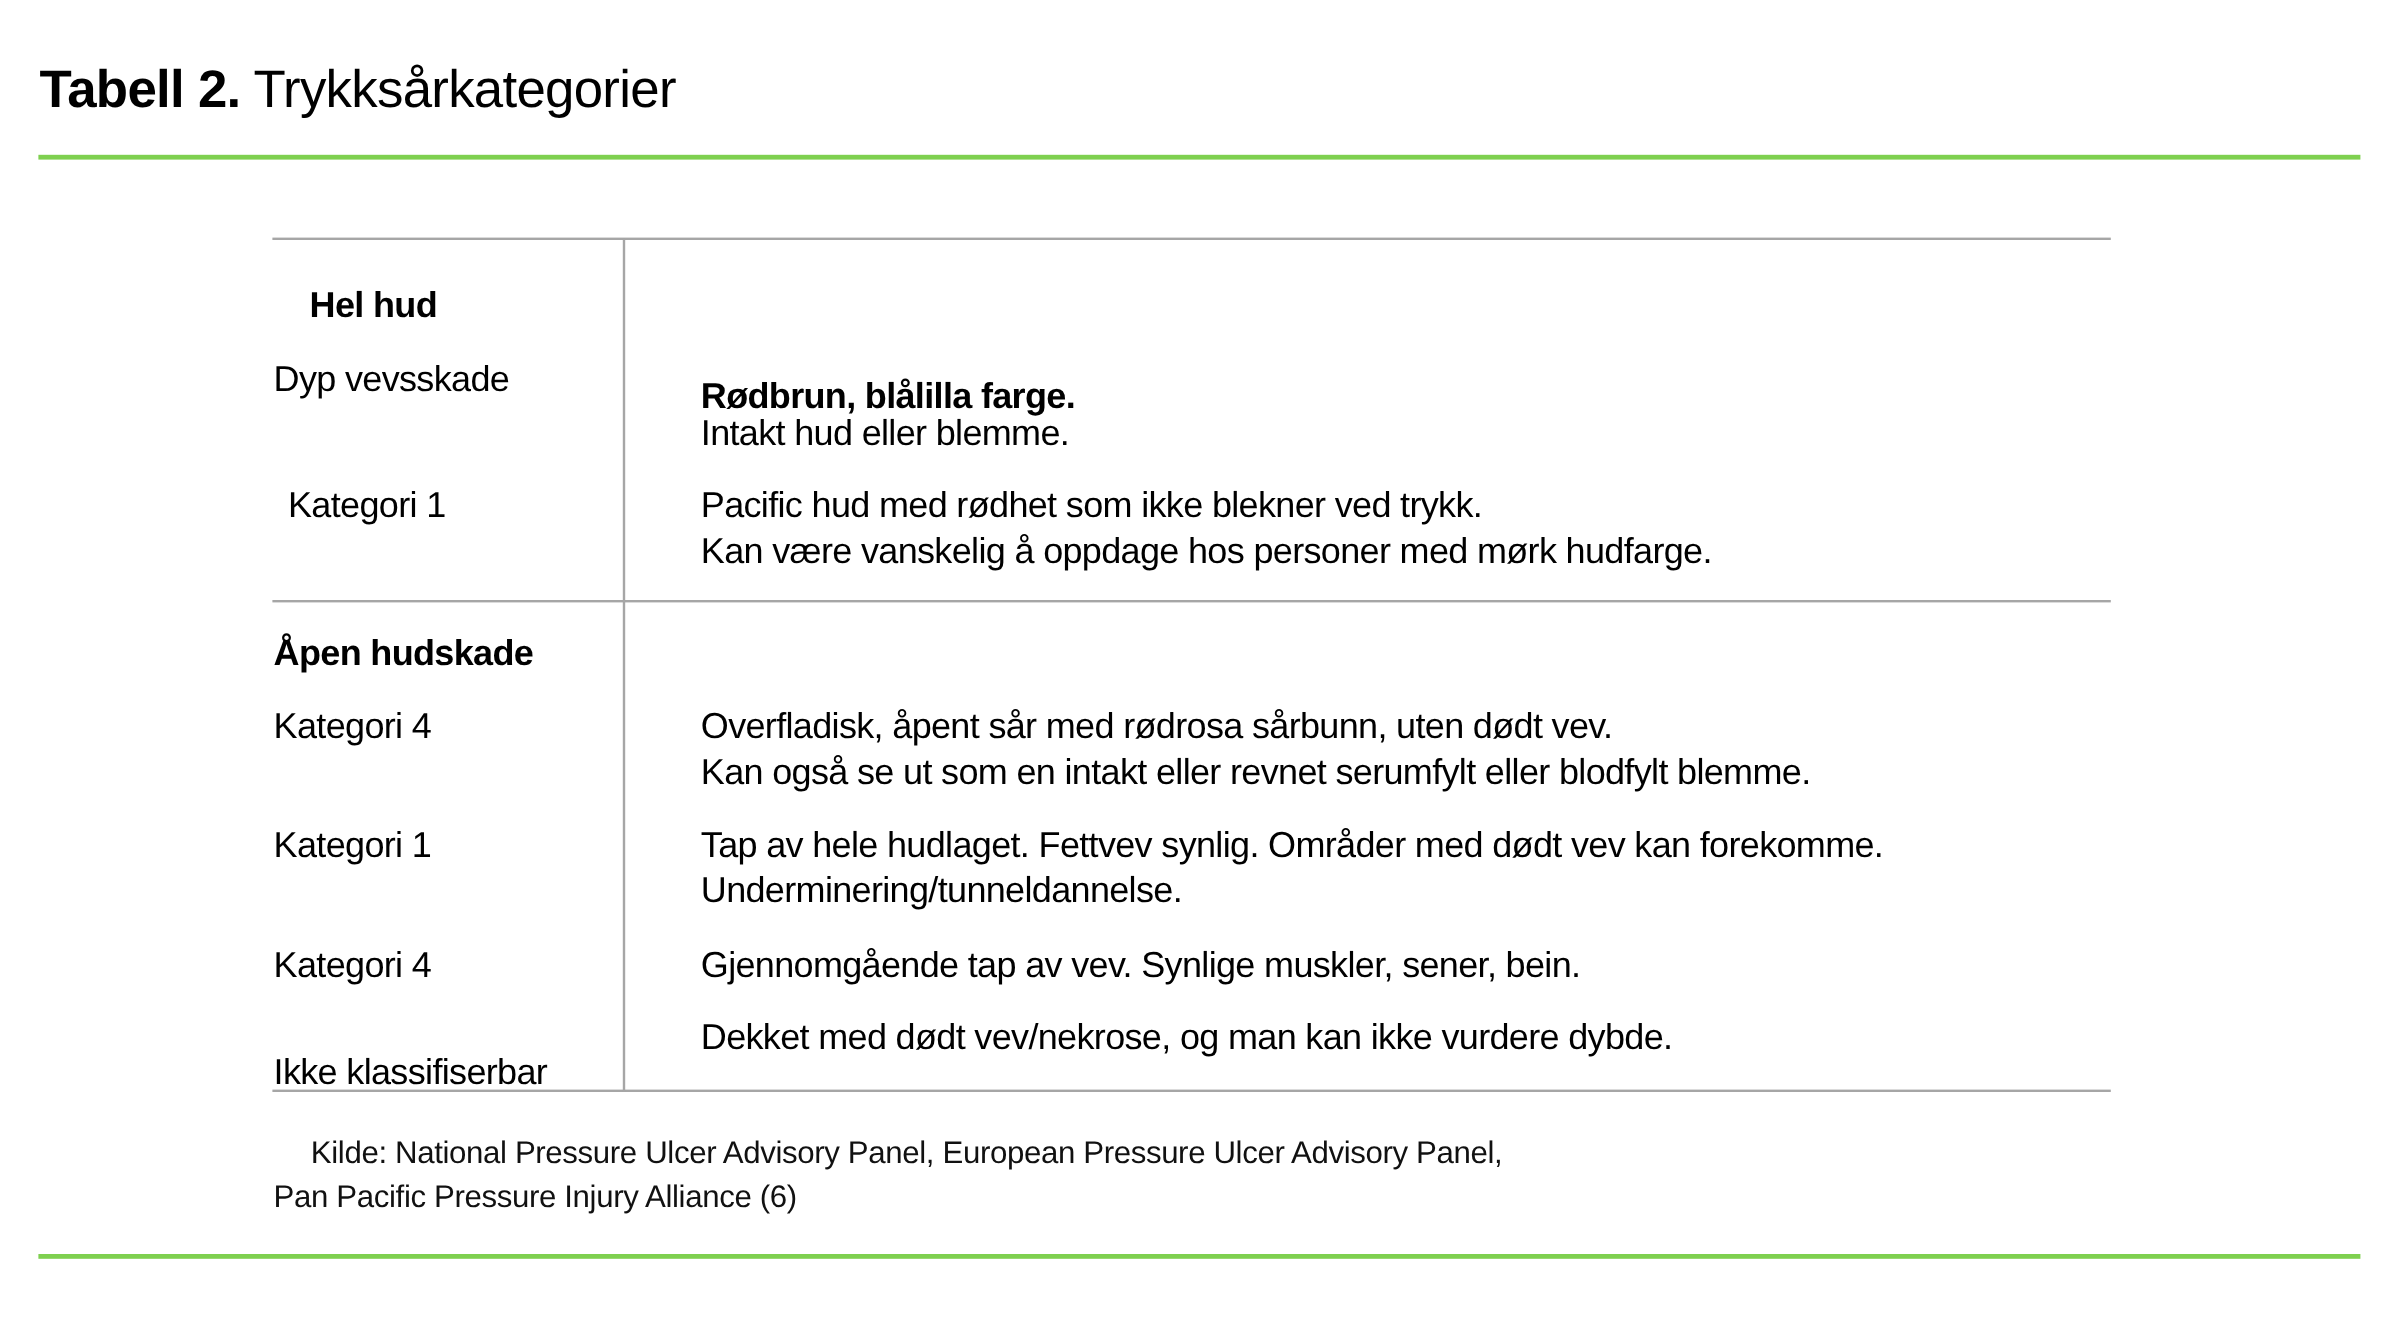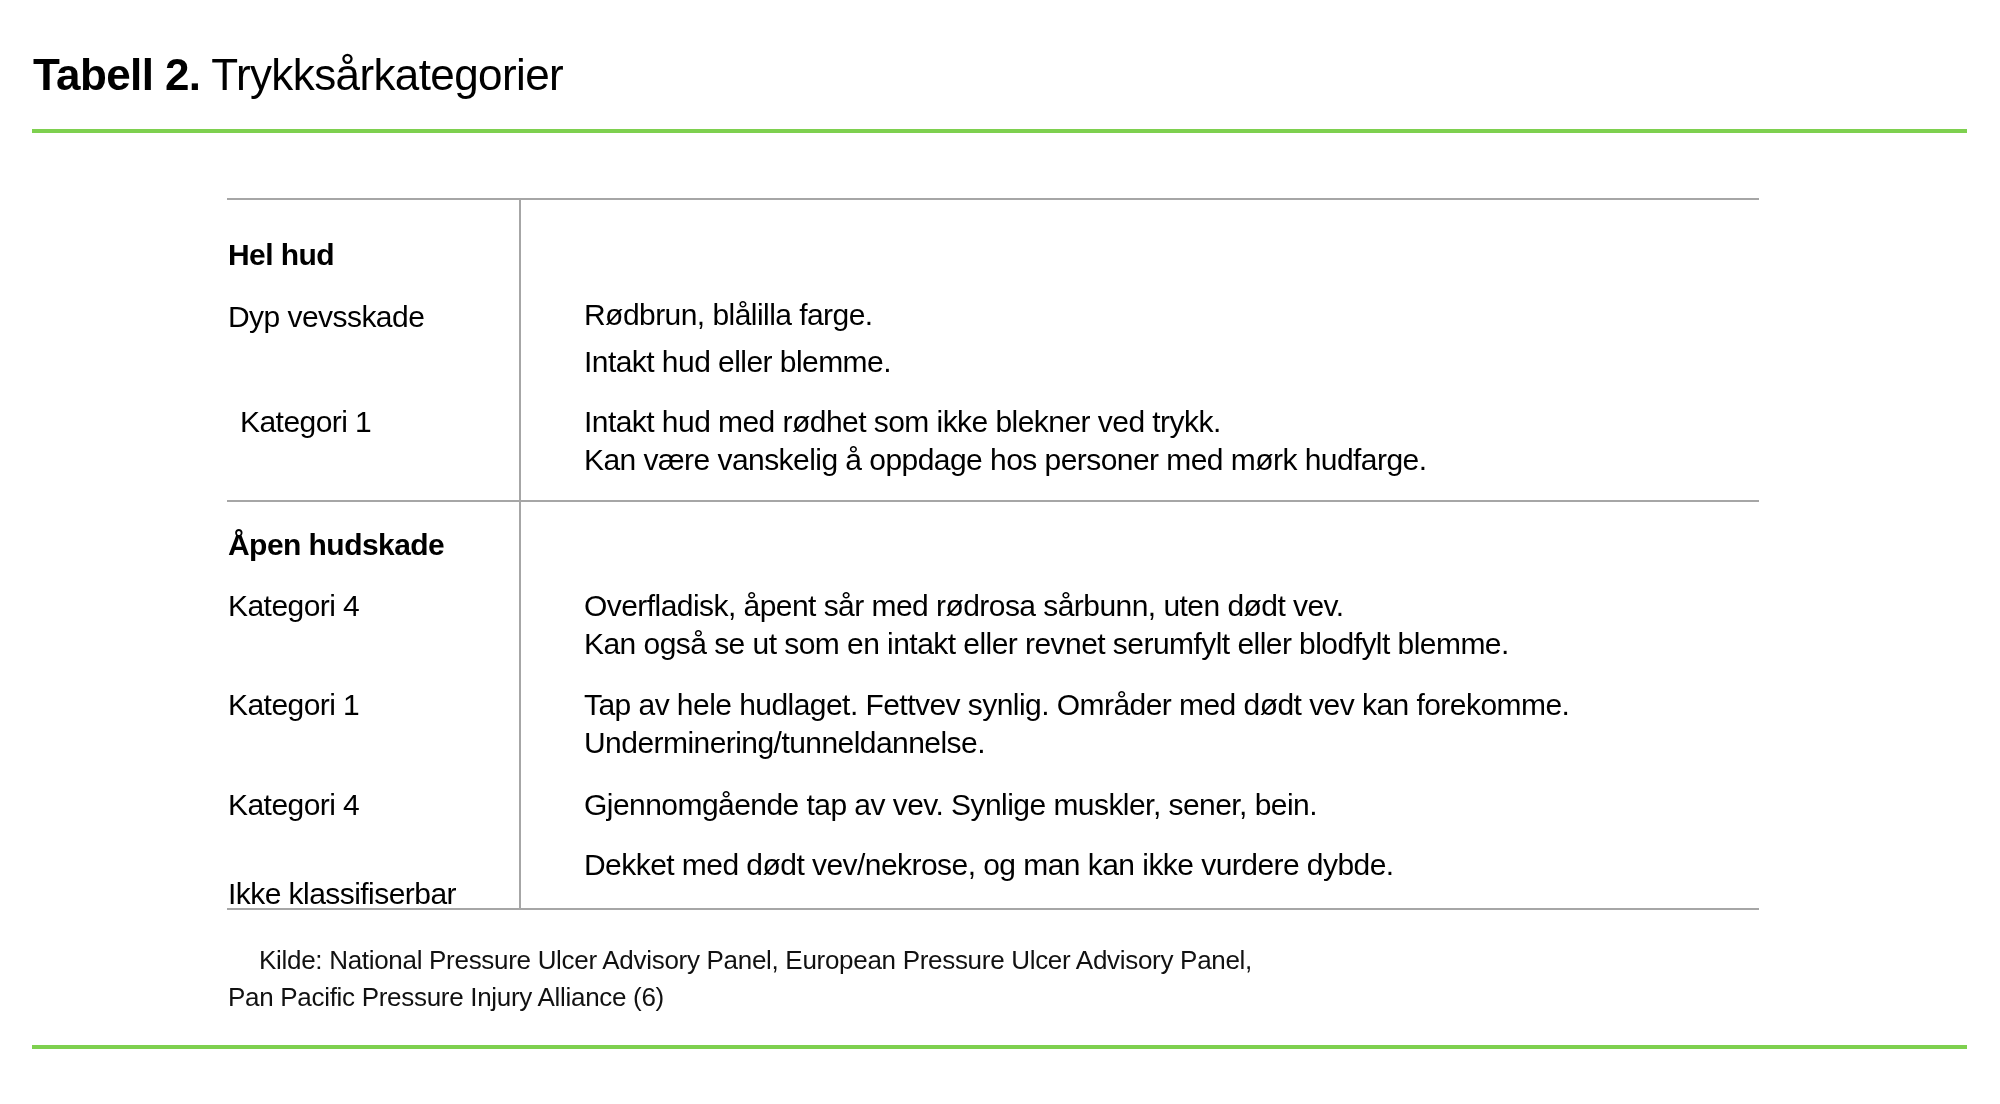--- a/index.html
+++ b/index.html
@@ -25,28 +25,28 @@
   <span>Trykksårkategorier</span>
 </div>
 
 <div class="green-rule" style="top:129px;"></div>
 
 <div class="hrule" style="top:198px;"></div>
 <div class="hrule" style="top:500px;"></div>
 <div class="hrule" style="top:908px;"></div>
 <div class="vrule"></div>
 
-<div class="abs cell group c1" style="top:240px;">Hel hud</div>
+<div class="abs cell group c1" style="top:240px;margin-left:30px;">Hel hud</div>
 
 <div class="abs cell c1" style="top:302px;">Dyp vevsskade</div>
-<div class="abs cell c2" style="top:300px;">Rødbrun, blålilla farge.</div>
+<div class="abs cell c2" style="top:316px;font-weight:bold;">Rødbrun, blålilla farge.</div>
 <div class="abs cell c2" style="top:347px;">Intakt hud eller blemme.</div>
 
 <div class="abs cell c1" style="top:407px;margin-left:12px;">Kategori 1</div>
-<div class="abs cell c2" style="top:407px;">Intakt hud med rødhet som ikke blekner ved trykk.</div>
+<div class="abs cell c2" style="top:407px;">Pacific hud med rødhet som ikke blekner ved trykk.</div>
 <div class="abs cell c2" style="top:445px;">Kan være vanskelig å oppdage hos personer med mørk hudfarge.</div>
 
 <div class="abs cell group c1" style="top:530px;">Åpen hudskade</div>
 
 <div class="abs cell c1" style="top:591px;">Kategori 4</div>
 <div class="abs cell c2" style="top:591px;text-align:center;">Overfladisk, åpent sår med rødrosa sårbunn, uten dødt vev.</div>
 <div class="abs cell c2" style="top:629px;">Kan også se ut som en intakt eller revnet serumfylt eller blodfylt blemme.</div>
 
 <div class="abs cell c1" style="top:690px;">Kategori 1</div>
 <div class="abs cell c2" style="top:690px;">Tap av hele hudlaget. Fettvev synlig. Områder med dødt vev kan forekomme.</div>

